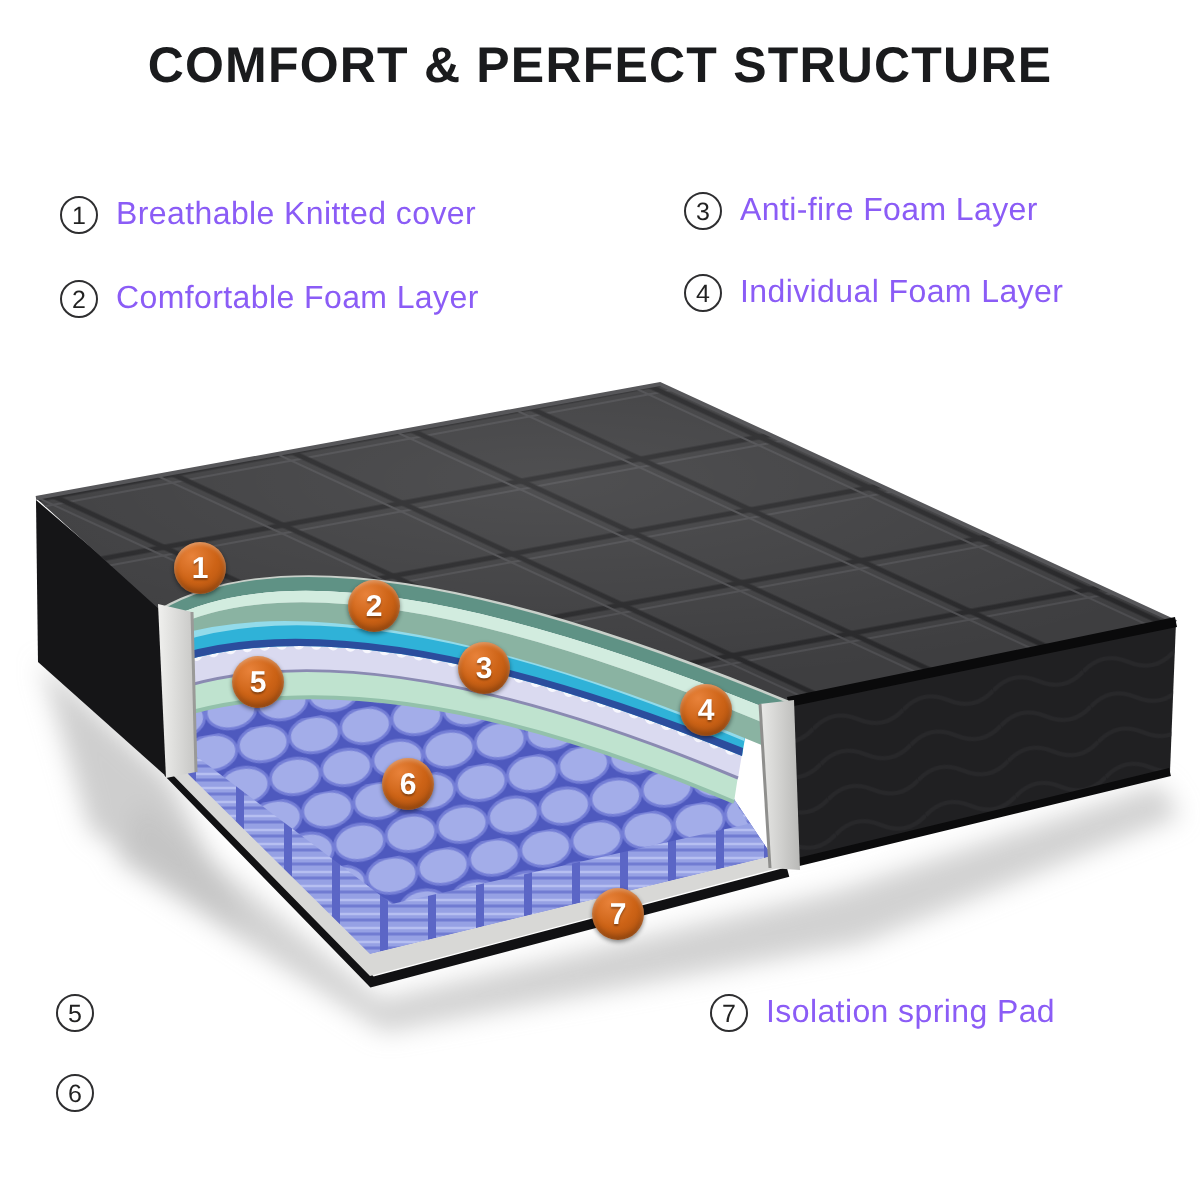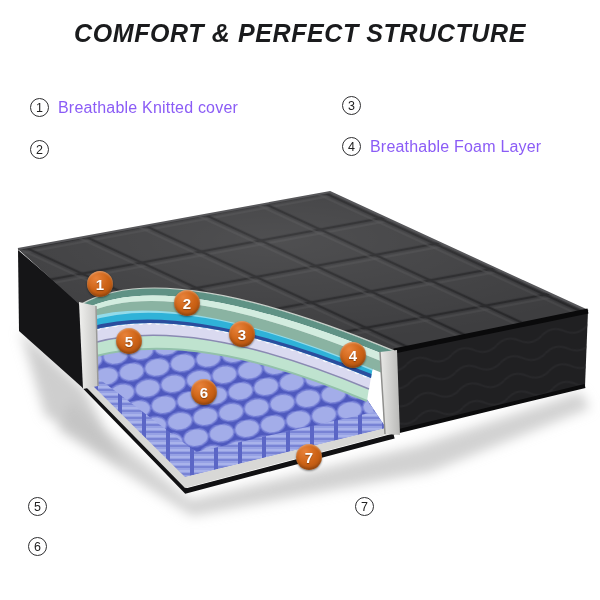--- a/index.html
+++ b/index.html
@@ -2,21 +2,21 @@
 <html><head>
 <meta charset="utf-8">
 <style>
   html,body{margin:0;padding:0;}
   body{
     width:600px;height:600px;position:relative;background:#ffffff;
     font-family:"Liberation Sans","DejaVu Sans",sans-serif;overflow:hidden;
   }
   .title{
     position:absolute;top:19px;left:0;width:600px;text-align:center;
-    font-size:25px;font-weight:bold;letter-spacing:.6px;color:#1a1b1d;font-style:italic;
+    font-size:25px;font-weight:bold;letter-spacing:.6px;color:#1a1b1d;
   }
   .legend-row{
     position:absolute;display:flex;align-items:center;gap:9px;white-space:nowrap;
   }
   .circ{
     width:19px;height:19px;border:1.4px solid #2e2e30;border-radius:50%;
     display:flex;align-items:center;justify-content:center;
     font-size:12.5px;color:#222;flex:0 0 auto;box-sizing:border-box;
   }
   .lbl{font-size:16px;color:#8b5cf6;letter-spacing:.2px;}
@@ -150,36 +150,39 @@
 </svg>
 
 <div class="title">COMFORT &amp; PERFECT STRUCTURE</div>
 
 <div class="legend-row" style="left:30px;top:98px">
   <span class="circ">1</span>
   <span class="lbl">Breathable Knitted cover</span>
 </div>
 <div class="legend-row" style="left:30px;top:140px">
   <span class="circ">2</span>
+  <span class="lbl">Comfortable Foam Layer</span>
 </div>
 <div class="legend-row" style="left:342px;top:96px">
   <span class="circ">3</span>
+  <span class="lbl">Anti-fire Foam Layer</span>
 </div>
 <div class="legend-row" style="left:342px;top:137px">
   <span class="circ">4</span>
-  <span class="lbl">Breathable Foam Layer</span>
+  <span class="lbl">Individual Foam Layer</span>
 </div>
 <div class="legend-row" style="left:28px;top:497px">
   <span class="circ">5</span>
 </div>
 <div class="legend-row" style="left:28px;top:537px">
   <span class="circ">6</span>
 </div>
 <div class="legend-row" style="left:355px;top:497px">
   <span class="circ">7</span>
+  <span class="lbl">Isolation spring Pad</span>
 </div>
 
 <div class="marker" style="left:87px;top:271px">1</div>
 <div class="marker" style="left:174px;top:290px">2</div>
 <div class="marker" style="left:229px;top:321px">3</div>
 <div class="marker" style="left:340px;top:342px">4</div>
 <div class="marker" style="left:116px;top:328px">5</div>
 <div class="marker" style="left:191px;top:379px">6</div>
 <div class="marker" style="left:296px;top:444px">7</div>
 

